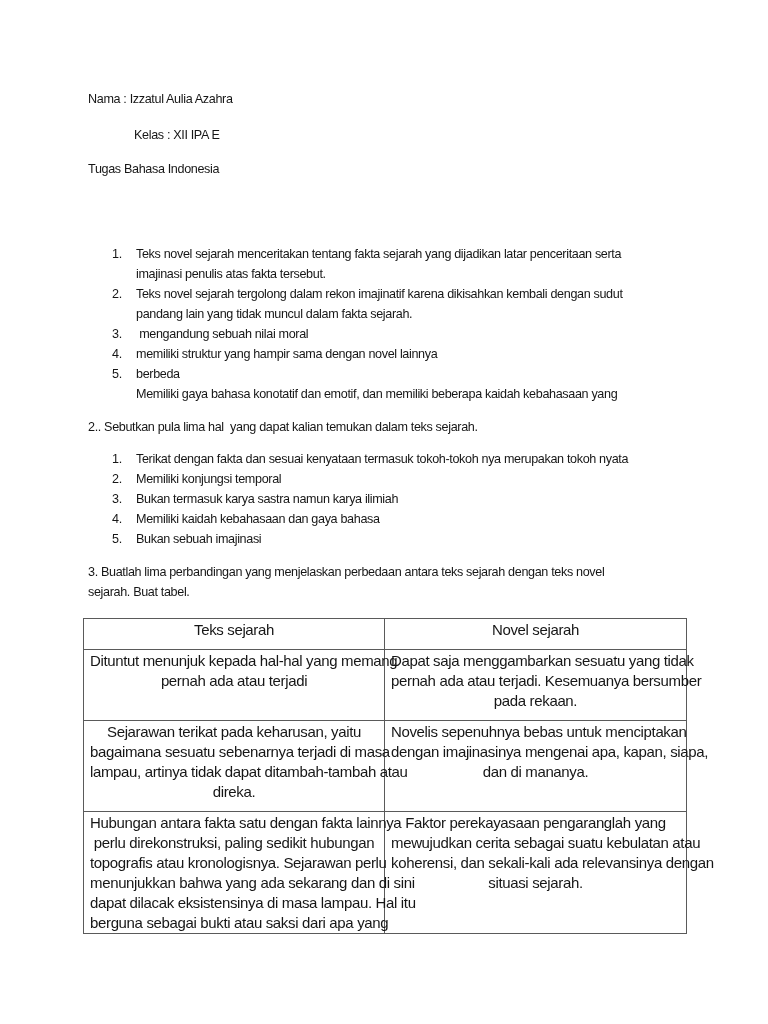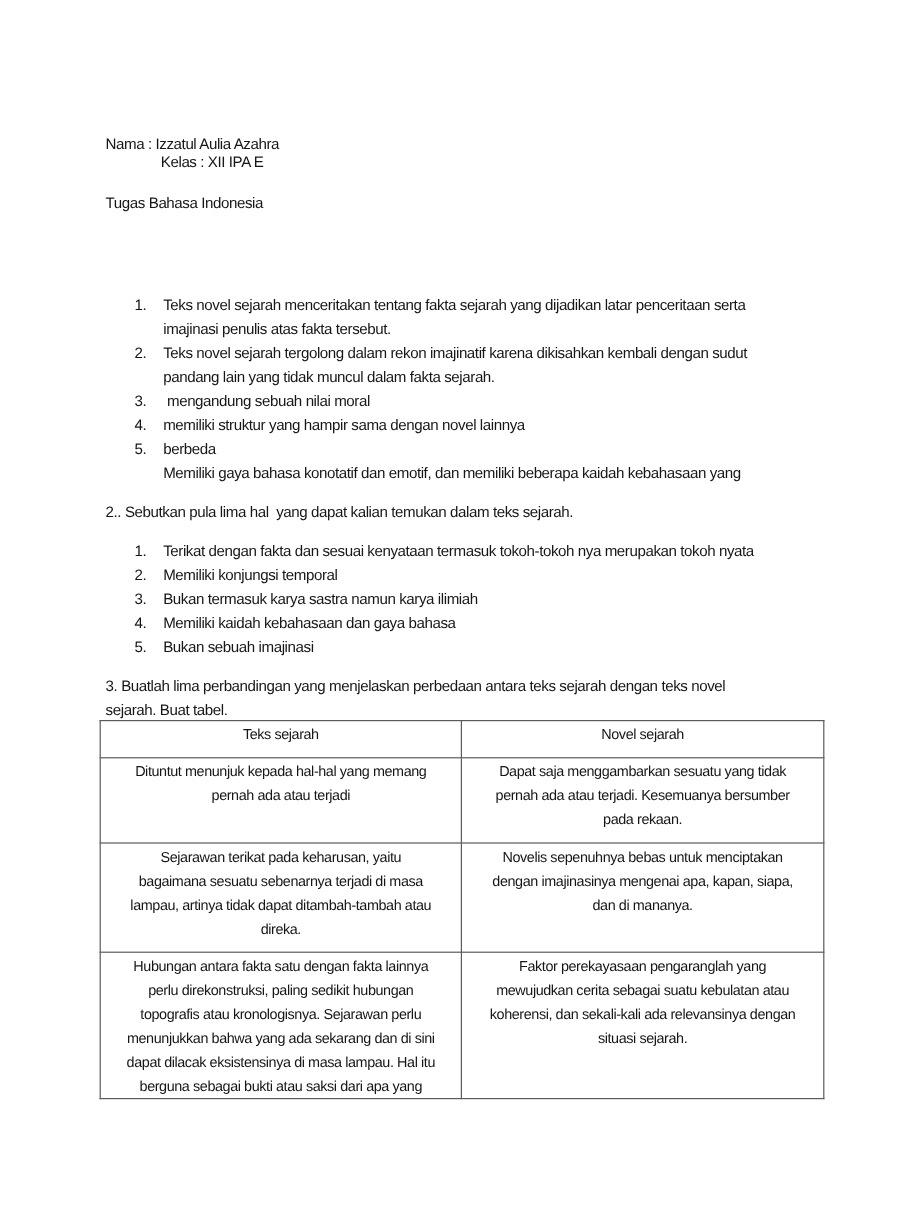--- a/index.html
+++ b/index.html
@@ -60,25 +60,25 @@
       top: 0;
       width: 20px;
     }
     ol.list li .body .line { display: block; }
     #list1 { left: 112px; top: 244px; }
     #list2 { left: 112px; top: 449px; }
 
     table.cmp {
       position: absolute;
       left: 83px;
-      top: 600px;
+      top: 618px;
       width: 603px;
       border-collapse: collapse;
       table-layout: fixed;
-      font-size: 12px;
+      font-size: 15px;
       line-height: 20px;
       letter-spacing: -0.35px;
     }
     table.cmp th, table.cmp td {
       border: 1.5px solid #5a5a5a;
       vertical-align: top;
       padding: 1px 6px 0 6px;
       text-align: center;
       font-weight: normal;
     }
@@ -88,21 +88,21 @@
     table.cmp td .line { display: block; white-space: nowrap; }
     tr.r1 td { height: 69px; }
     tr.r2 td { height: 89px; margin-left: 40px; }
     tr.r3 td { height: 118px; }
   </style>
 </head>
 <body>
 
 <div class="page">
 
-  <div class="txt" style="top:110px;text-align:center;">Nama : Izzatul Aulia Azahra</div>
+  <div class="txt" style="top:89px;text-align:center;">Nama : Izzatul Aulia Azahra</div>
   <div class="txt" style="top:125px;margin-left:46px;">Kelas : XII IPA E</div>
   <div class="txt" style="top:159px;">Tugas Bahasa Indonesia</div>
 
 
   <ol class="list" id="list1">
     <li>
       <span class="num">1.</span>
       <span class="body">
         <span class="line">Teks novel sejarah menceritakan tentang fakta sejarah yang dijadikan latar penceritaan serta</span>
         <span class="line">imajinasi penulis atas fakta tersebut.</span>

